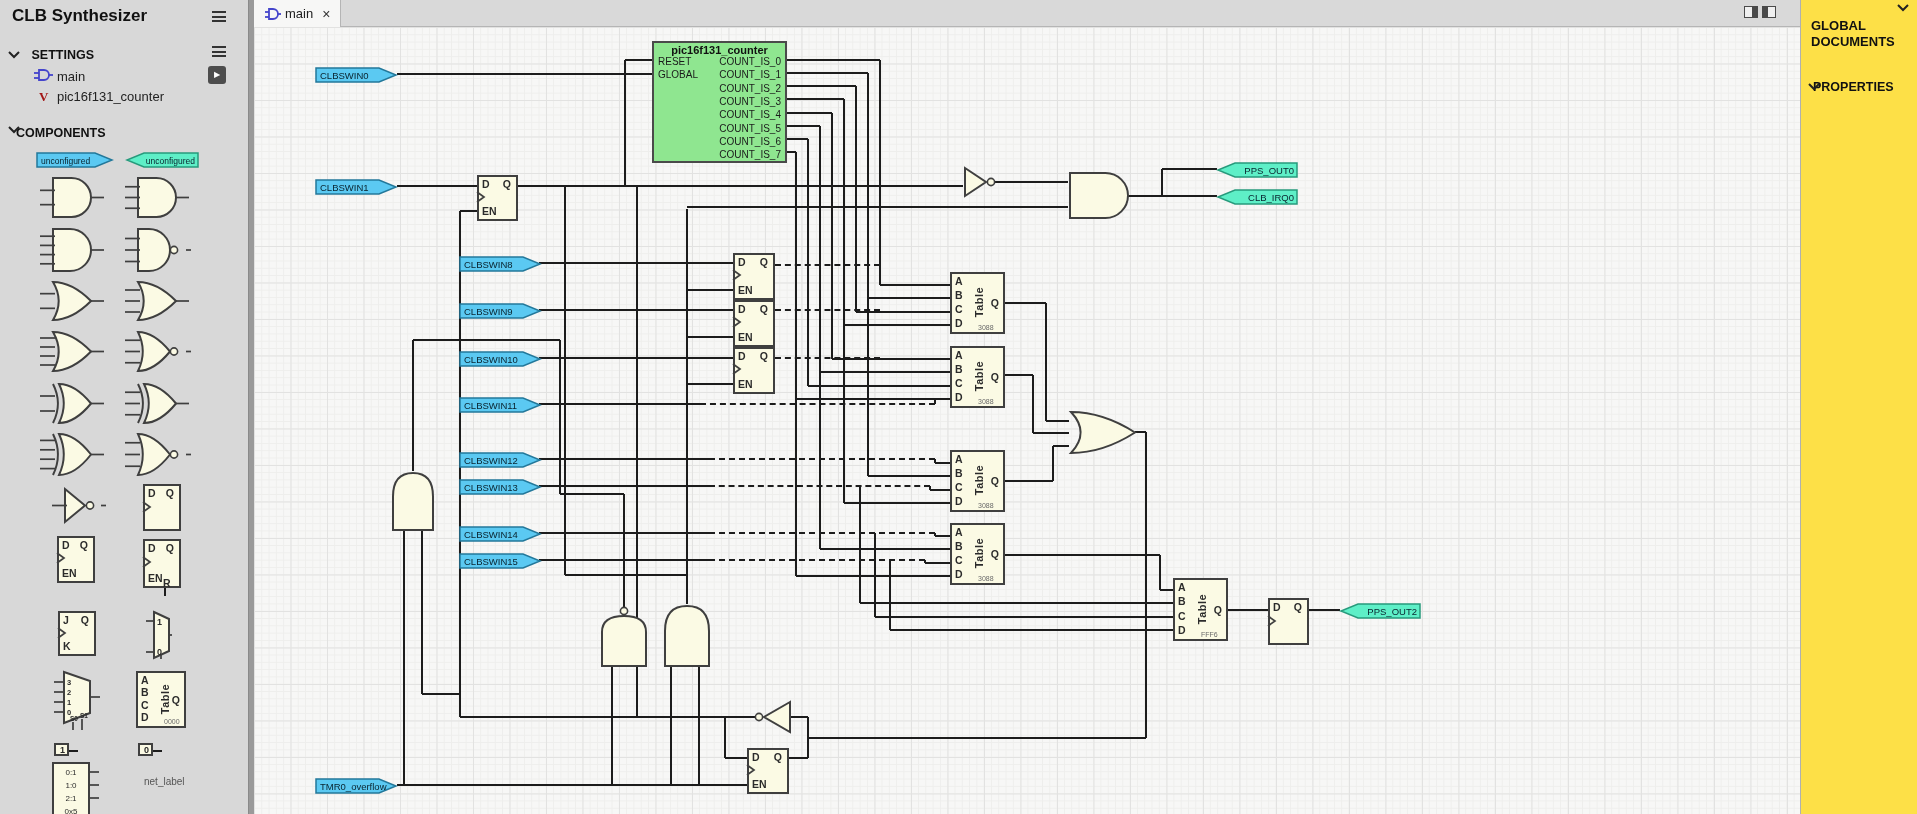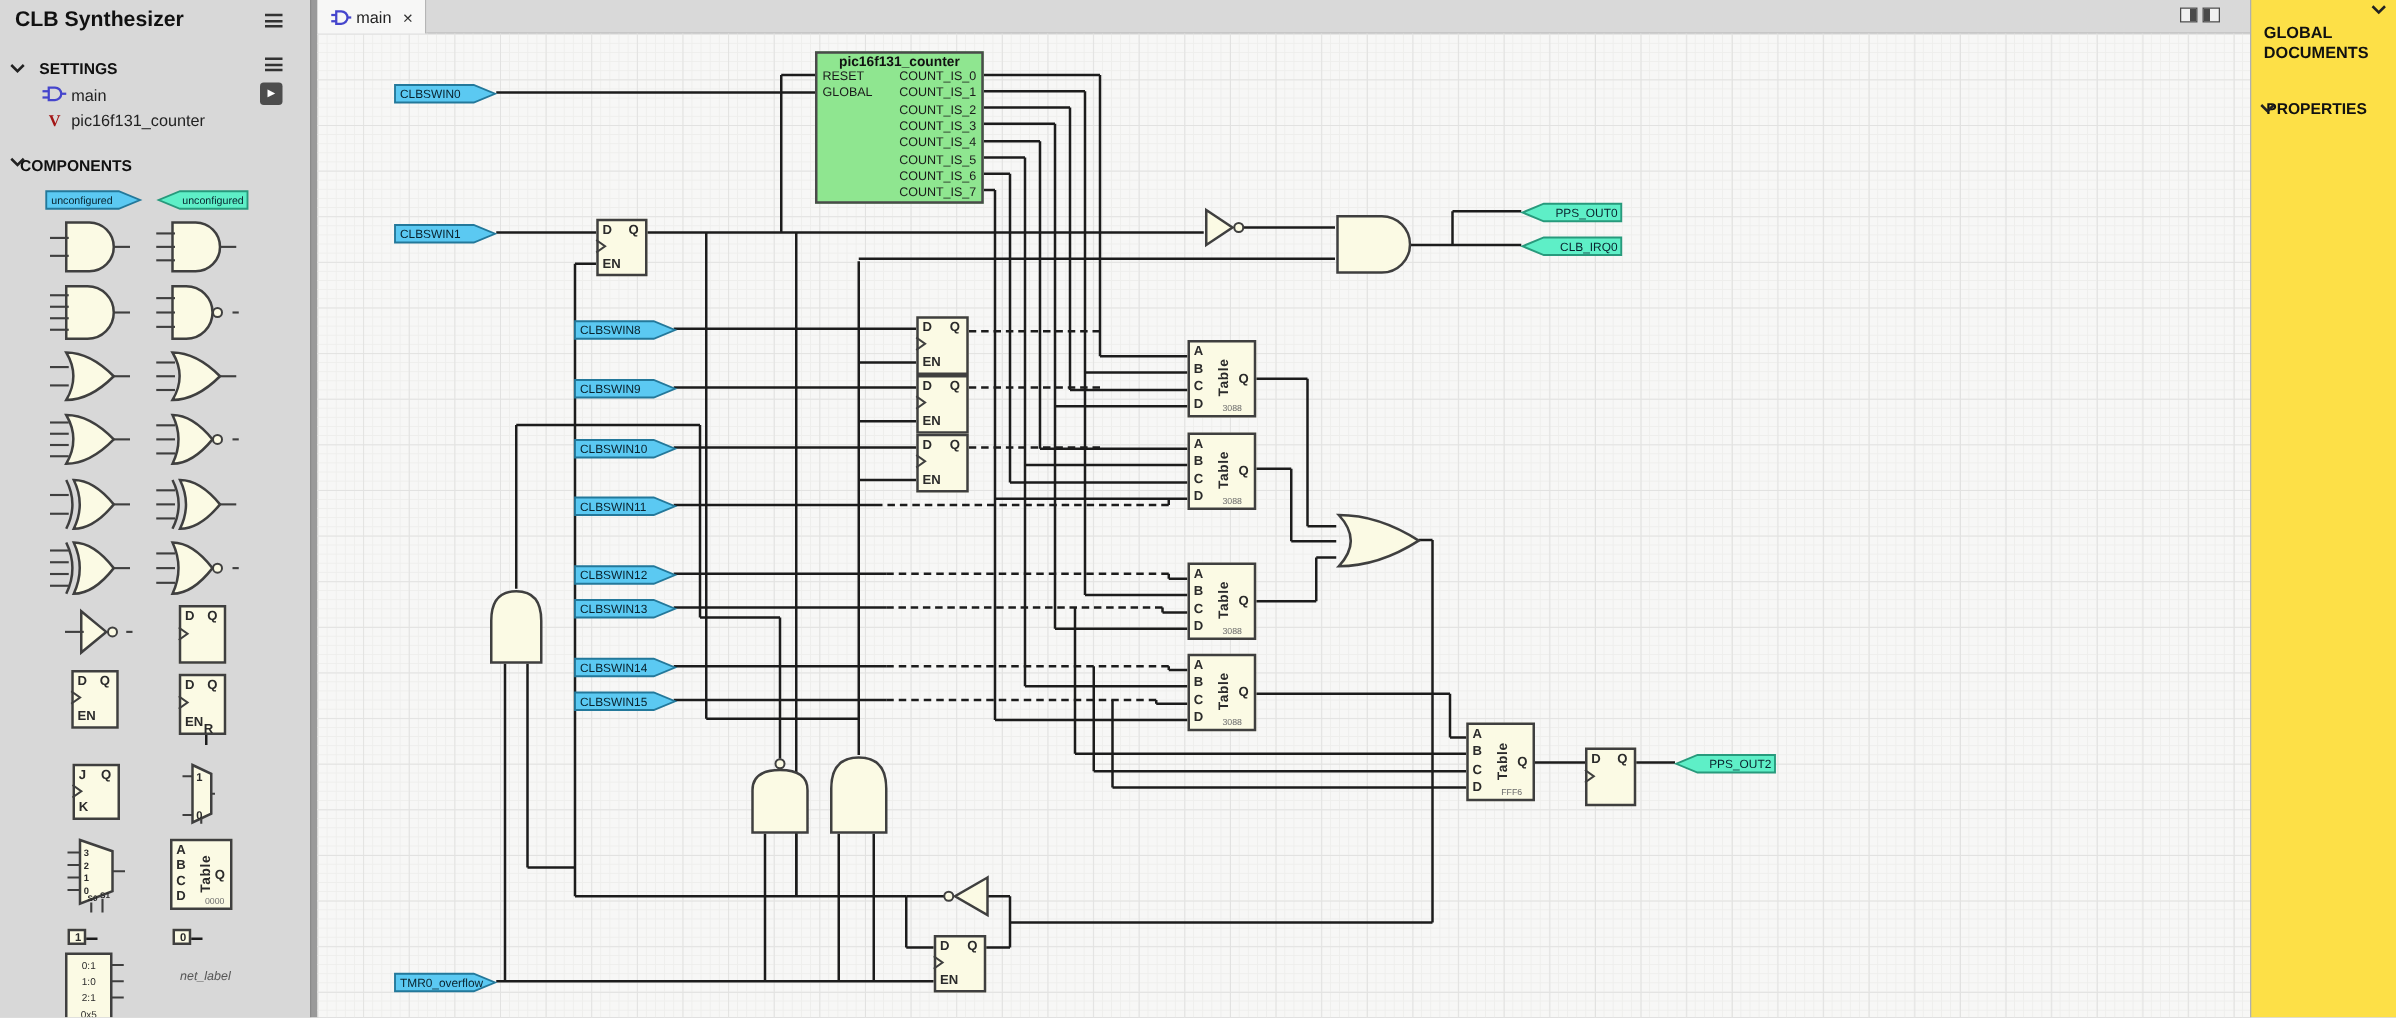--- a/index.html
+++ b/index.html
@@ -35,21 +35,21 @@
   .wire{position:absolute;background:#1c1c1c;}
   .wdash{position:absolute;background:none;border-top:2px dashed #1c1c1c;height:0 !important;}
   .comp{position:absolute;background:#fbfae4;border:2px solid #3f3f3f;box-sizing:border-box;font-size:10.5px;font-weight:700;color:#2b2b2b;}
   .comp span{position:absolute;white-space:nowrap;}
   .gblock{position:absolute;background:#8fe690;border:2px solid #4a4a4a;box-sizing:border-box;color:#0c2b0c;}
   .gblock .btitle{position:absolute;left:0;right:0;top:1px;text-align:center;font-size:11px;font-weight:700;color:#111;}
   .gblock .bpin{position:absolute;font-size:10px;color:#1a1a1a;}
   .rot{transform:rotate(-90deg);transform-origin:center;}
   .code{font-size:7px;color:#6a6a6a;font-weight:400;}
   svg{position:absolute;overflow:visible;}
-  .netlbl{position:absolute;font-size:10px;color:#555;font-style:italic;}
+  .netlbl{position:absolute;font-size:10px;color:#555;}
 </style>
 </head>
 <body>
 
 <div id="app">
 
   <aside id="sidebar">
     <div class="sb-title">CLB Synthesizer</div>
     <div class="burger" style="left:212px;top:11px">
         <i></i>

